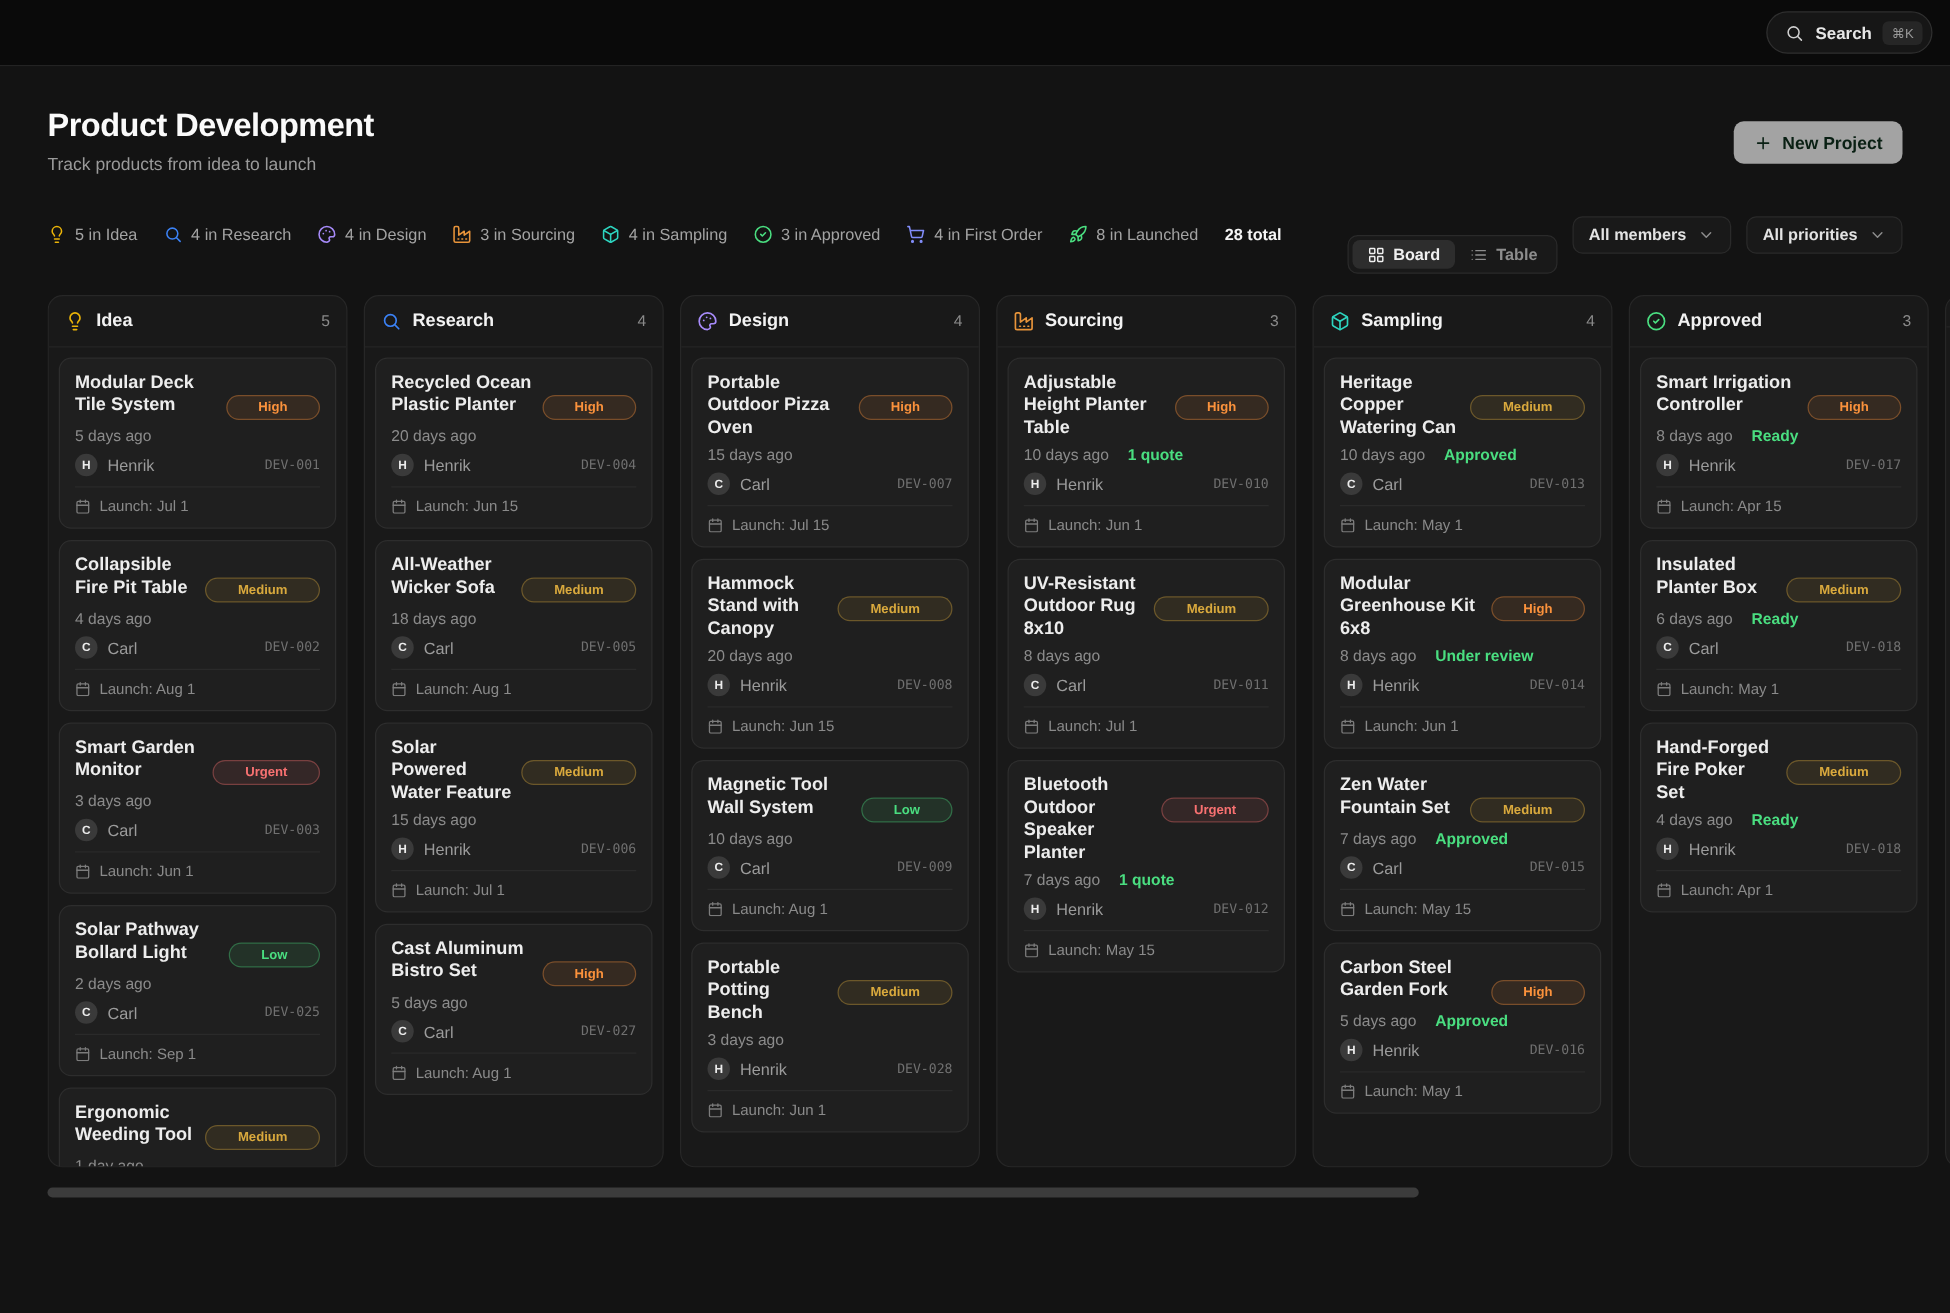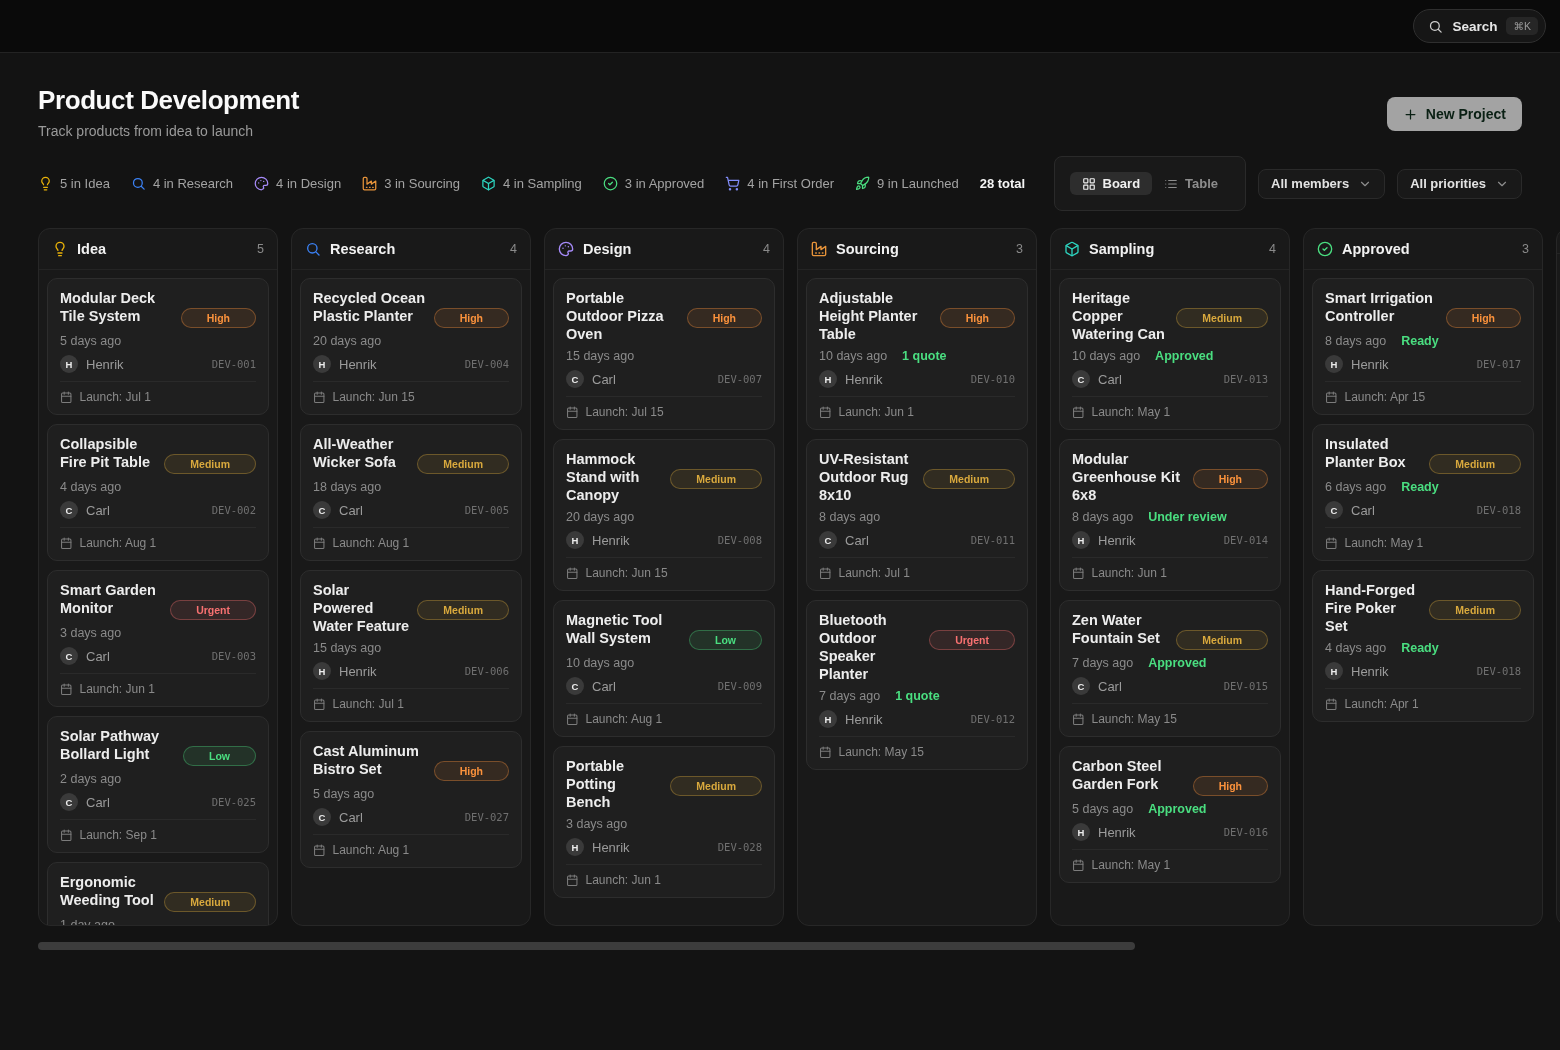--- a/index.html
+++ b/index.html
@@ -37,21 +37,21 @@
     border:none; border-radius:8px; font-size:14px; font-weight:700;
     padding:0 16px; height:34px; margin-top:12px; cursor:pointer; font-family:inherit;
   }
 
   
   .stats-row { display:flex; justify-content:space-between; align-items:center; margin-top:17px; }
   .stats { display:flex; align-items:center; gap:21px; font-size:13px; color:#a3a3a3; }
   .stat { display:flex; align-items:center; gap:7px; white-space:nowrap; }
   .stat-total { color:#f5f5f5; font-weight:700; }
   .toolbar { display:flex; gap:12px; align-items:center; }
-  .segmented { display:flex; background:#191919; border:1px solid #2a2a2a; border-radius:8px; padding:15px; }
+  .segmented { display:flex; background:#191919; border:1px solid #2a2a2a; border-radius:8px; padding:3px;margin-top:32px; }
   .seg { display:flex; align-items:center; gap:7px; padding:4px 12px; font-size:13px; font-weight:600; color:#8d8d8d; border-radius:6px; cursor:pointer; white-space:nowrap; }
   .seg.active { background:#2d2d2d; color:#f0f0f0; }
   .select { display:flex; align-items:center; gap:9px; background:#191919; border:1px solid #2a2a2a; border-radius:8px; padding:0 12px; height:30px; font-size:13px; font-weight:600; color:#e3e3e3; cursor:pointer; white-space:nowrap; }
   .select .icon { color:#8d8d8d; }
 
   
   .board { display:flex; gap:13px; margin-top:17px; height:698px; margin-right:-38px; overflow:hidden; }
   .column { width:240px; flex:0 0 240px; background:#191919; border:1px solid #272727; border-radius:12px; display:flex; flex-direction:column; }
   .col-header { display:flex; align-items:center; gap:9px; padding:12px 13px; border-bottom:1px solid #242424; }
   .col-title { font-size:14.5px; font-weight:700; color:#f2f2f2; }
@@ -179,21 +179,21 @@
         </div>
         <div class="stat">
           <span class="icon i15" style="color:#4ade80">
             <svg viewBox="0 0 24 24" fill="none" stroke="currentColor" stroke-width="2" stroke-linecap="round" stroke-linejoin="round">
               <path d="M4.5 16.5c-1.5 1.26-2 5-2 5s3.74-.5 5-2c.71-.84.7-2.13-.09-2.91a2.18 2.18 0 0 0-2.91-.09z"></path>
               <path d="m12 15-3-3a22 22 0 0 1 2-3.95A12.88 12.88 0 0 1 22 2c0 2.72-.78 7.5-6 11a22.35 22.35 0 0 1-4 2z"></path>
               <path d="M9 12H4s.55-3.03 2-4c1.62-1.08 5 0 5 0"></path>
               <path d="M12 15v5s3.03-.55 4-2c1.08-1.62 0-5 0-5"></path>
             </svg>
           </span>
-          <span>9 in Launched</span>
+          <span>8 in Launched</span>
         </div>
         <span class="stat-total">28 total</span>
       </div>
     <div class="toolbar">
       <div class="segmented" id="view-toggle">
           <div class="seg active">
             <span class="icon i14">
               <svg viewBox="0 0 24 24" fill="none" stroke="currentColor" stroke-width="2" stroke-linecap="round" stroke-linejoin="round">
                 <rect x="3" y="3" width="7" height="7" rx="1"></rect>
                 <rect x="14" y="3" width="7" height="7" rx="1"></rect>

